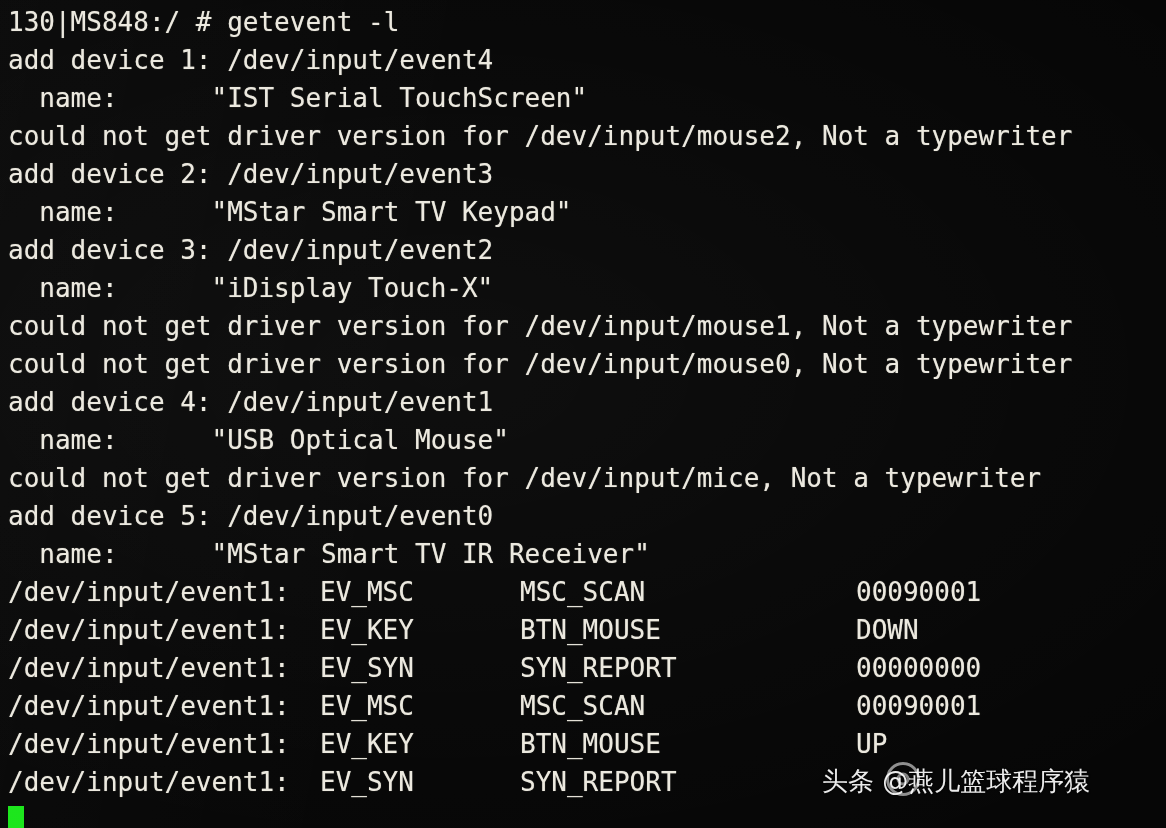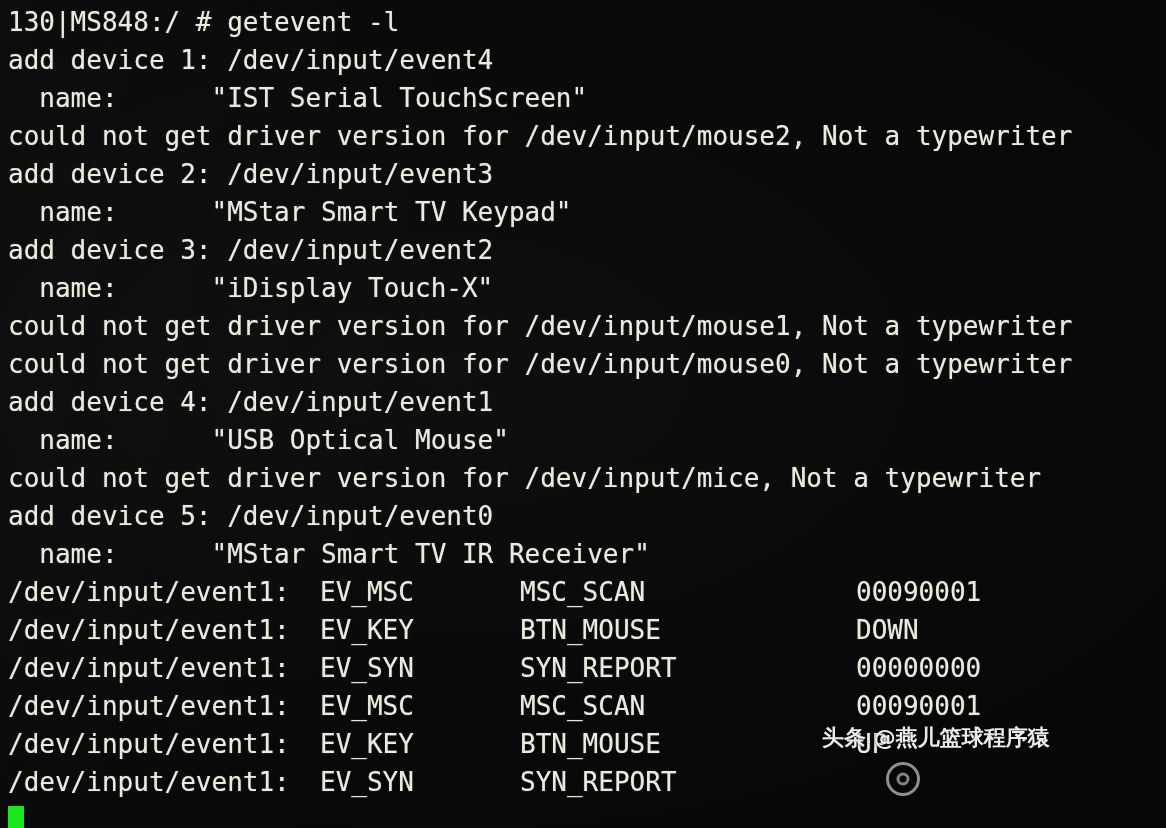--- a/index.html
+++ b/index.html
@@ -62,25 +62,25 @@
     left: 8px;
     top: 806px;
     width: 16px;
     height: 22px;
     background: #19e619;
     z-index: 4;
   }
   #watermark {
     position: absolute;
     left: 822px;
-    top: 723px;
+    top: 764px;
     z-index: 6;
     font-family: "DejaVu Sans", "Liberation Sans", sans-serif;
-    font-size: 22px;
-    font-weight: 700;
+    font-size: 26px;
+    font-weight: 400;
     color: rgba(255,255,255,0.92);
     letter-spacing: 0px;
     white-space: nowrap;
     pointer-events: none;
     text-shadow: 0 0 2px rgba(0,0,0,0.8);
   }
   #watermark-logo {
     position: absolute;
     left: 886px;
     top: 762px;

